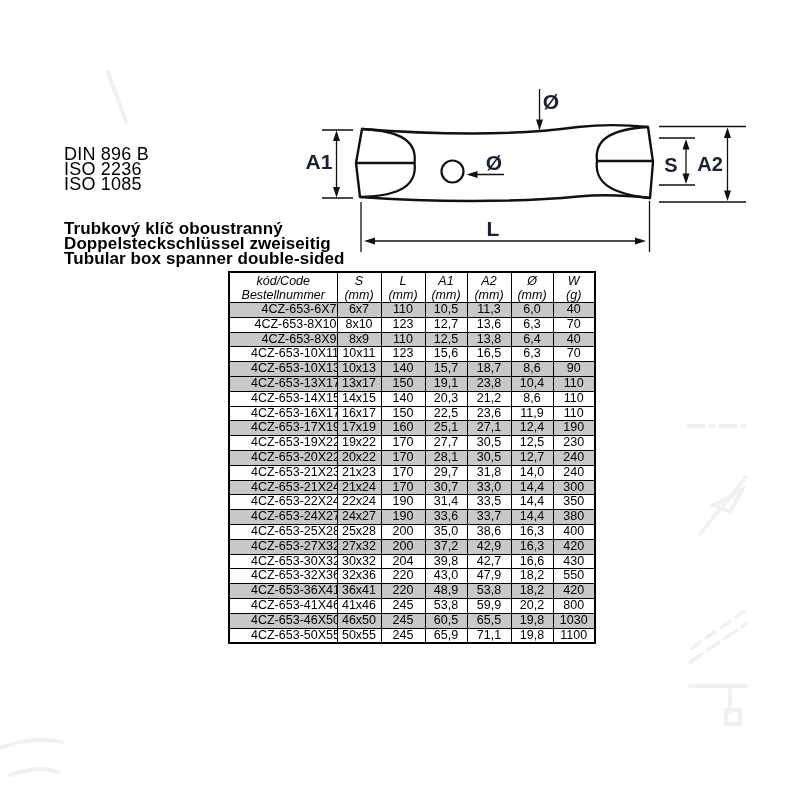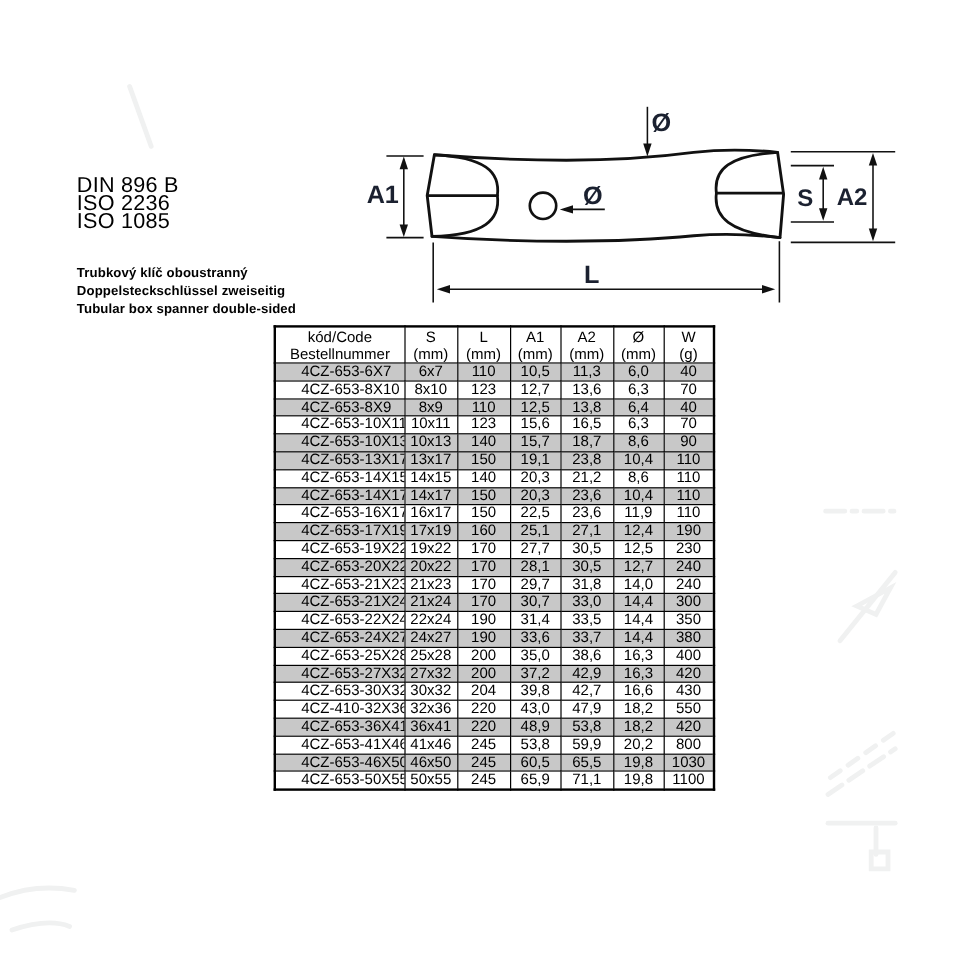--- a/index.html
+++ b/index.html
@@ -2,39 +2,39 @@
 <html><head>
 <meta charset="utf-8">
 <style>
   html,body { margin:0; padding:0; background:#ffffff; }
   body { width:800px; height:800px; font-family:"Liberation Sans",sans-serif; color:#000; }
   .page { position:relative; width:800px; height:800px; overflow:hidden; background:#fff; }
 
   svg.scene { position:absolute; left:0; top:0; width:800px; height:800px; }
 
   .standards { position:absolute; left:64px; top:147px; font-size:18px; line-height:15px; letter-spacing:0.2px; }
-  .titles    { position:absolute; left:64px; top:221px; font-size:11px; line-height:15px; font-weight:bold; letter-spacing:0.1px; }
+  .titles    { position:absolute; left:64px; top:221px; font-size:17px; line-height:15px; font-weight:bold; letter-spacing:0.1px; }
 
   
   .outline { fill:#ffffff; stroke:#111111; stroke-width:2.4; stroke-linejoin:round; }
   .facet   { fill:none; stroke:#111111; stroke-width:2.3; stroke-linecap:round; }
   .dim     { fill:none; stroke:#111111; stroke-width:1.3; }
   .head    { fill:#111111; stroke:none; }
   .dim-label { font-family:"Liberation Sans",sans-serif; font-weight:bold; font-size:21px; fill:#1b2130; }
   .dim-label.small { font-size:20px; }
   .wm { fill:none; stroke:#f0f1f1; stroke-width:4; stroke-linecap:round; }
 
   
   table.dims { position:absolute; left:228px; top:271px; width:366px;
                border-collapse:collapse; table-layout:fixed;
                font-size:12.5px; background:#fff; border:2px solid #000; }
   .dims th, .dims td { border:1px solid #000; padding:0; overflow:hidden; white-space:nowrap; }
-  .dims th { font-weight:normal; height:29px; text-align:center; vertical-align:middle; line-height:14px; background:#fff; }
+  .dims th { font-weight:normal; height:29px; text-align:center; vertical-align:middle; line-height:14px; background:#fff;font-style:italic; }
   .dims td { height:13.8px; line-height:13.8px; text-align:center; }
-  .dims td.code { text-align:left; padding-left:21px; }
+  .dims td.code { text-align:right; padding-left:21px; }
   .dims tr.shaded td { background:#c8c8c8; }
 </style>
 </head>
 <body>
 
 <div class="page">
 
   <svg class="scene" viewBox="0 0 800 800" aria-hidden="true">
 
     <g>
@@ -223,29 +223,20 @@
         </tr>
         <tr>
           <td class="code">4CZ-653-14X15</td>
           <td class="num">14x15</td>
           <td class="num">140</td>
           <td class="num">20,3</td>
           <td class="num">21,2</td>
           <td class="num">8,6</td>
           <td class="num">110</td>
         </tr>
-        <tr class="shaded">
-          <td class="code">4CZ-653-14X17</td>
-          <td class="num">14x17</td>
-          <td class="num">150</td>
-          <td class="num">20,3</td>
-          <td class="num">23,6</td>
-          <td class="num">10,4</td>
-          <td class="num">110</td>
-        </tr>
         <tr>
           <td class="code">4CZ-653-16X17</td>
           <td class="num">16x17</td>
           <td class="num">150</td>
           <td class="num">22,5</td>
           <td class="num">23,6</td>
           <td class="num">11,9</td>
           <td class="num">110</td>
         </tr>
         <tr class="shaded">
@@ -332,21 +323,21 @@
         <tr>
           <td class="code">4CZ-653-30X32</td>
           <td class="num">30x32</td>
           <td class="num">204</td>
           <td class="num">39,8</td>
           <td class="num">42,7</td>
           <td class="num">16,6</td>
           <td class="num">430</td>
         </tr>
         <tr>
-          <td class="code">4CZ-410-32X36</td>
+          <td class="code">4CZ-653-32X36</td>
           <td class="num">32x36</td>
           <td class="num">220</td>
           <td class="num">43,0</td>
           <td class="num">47,9</td>
           <td class="num">18,2</td>
           <td class="num">550</td>
         </tr>
         <tr class="shaded">
           <td class="code">4CZ-653-36X41</td>
           <td class="num">36x41</td>

